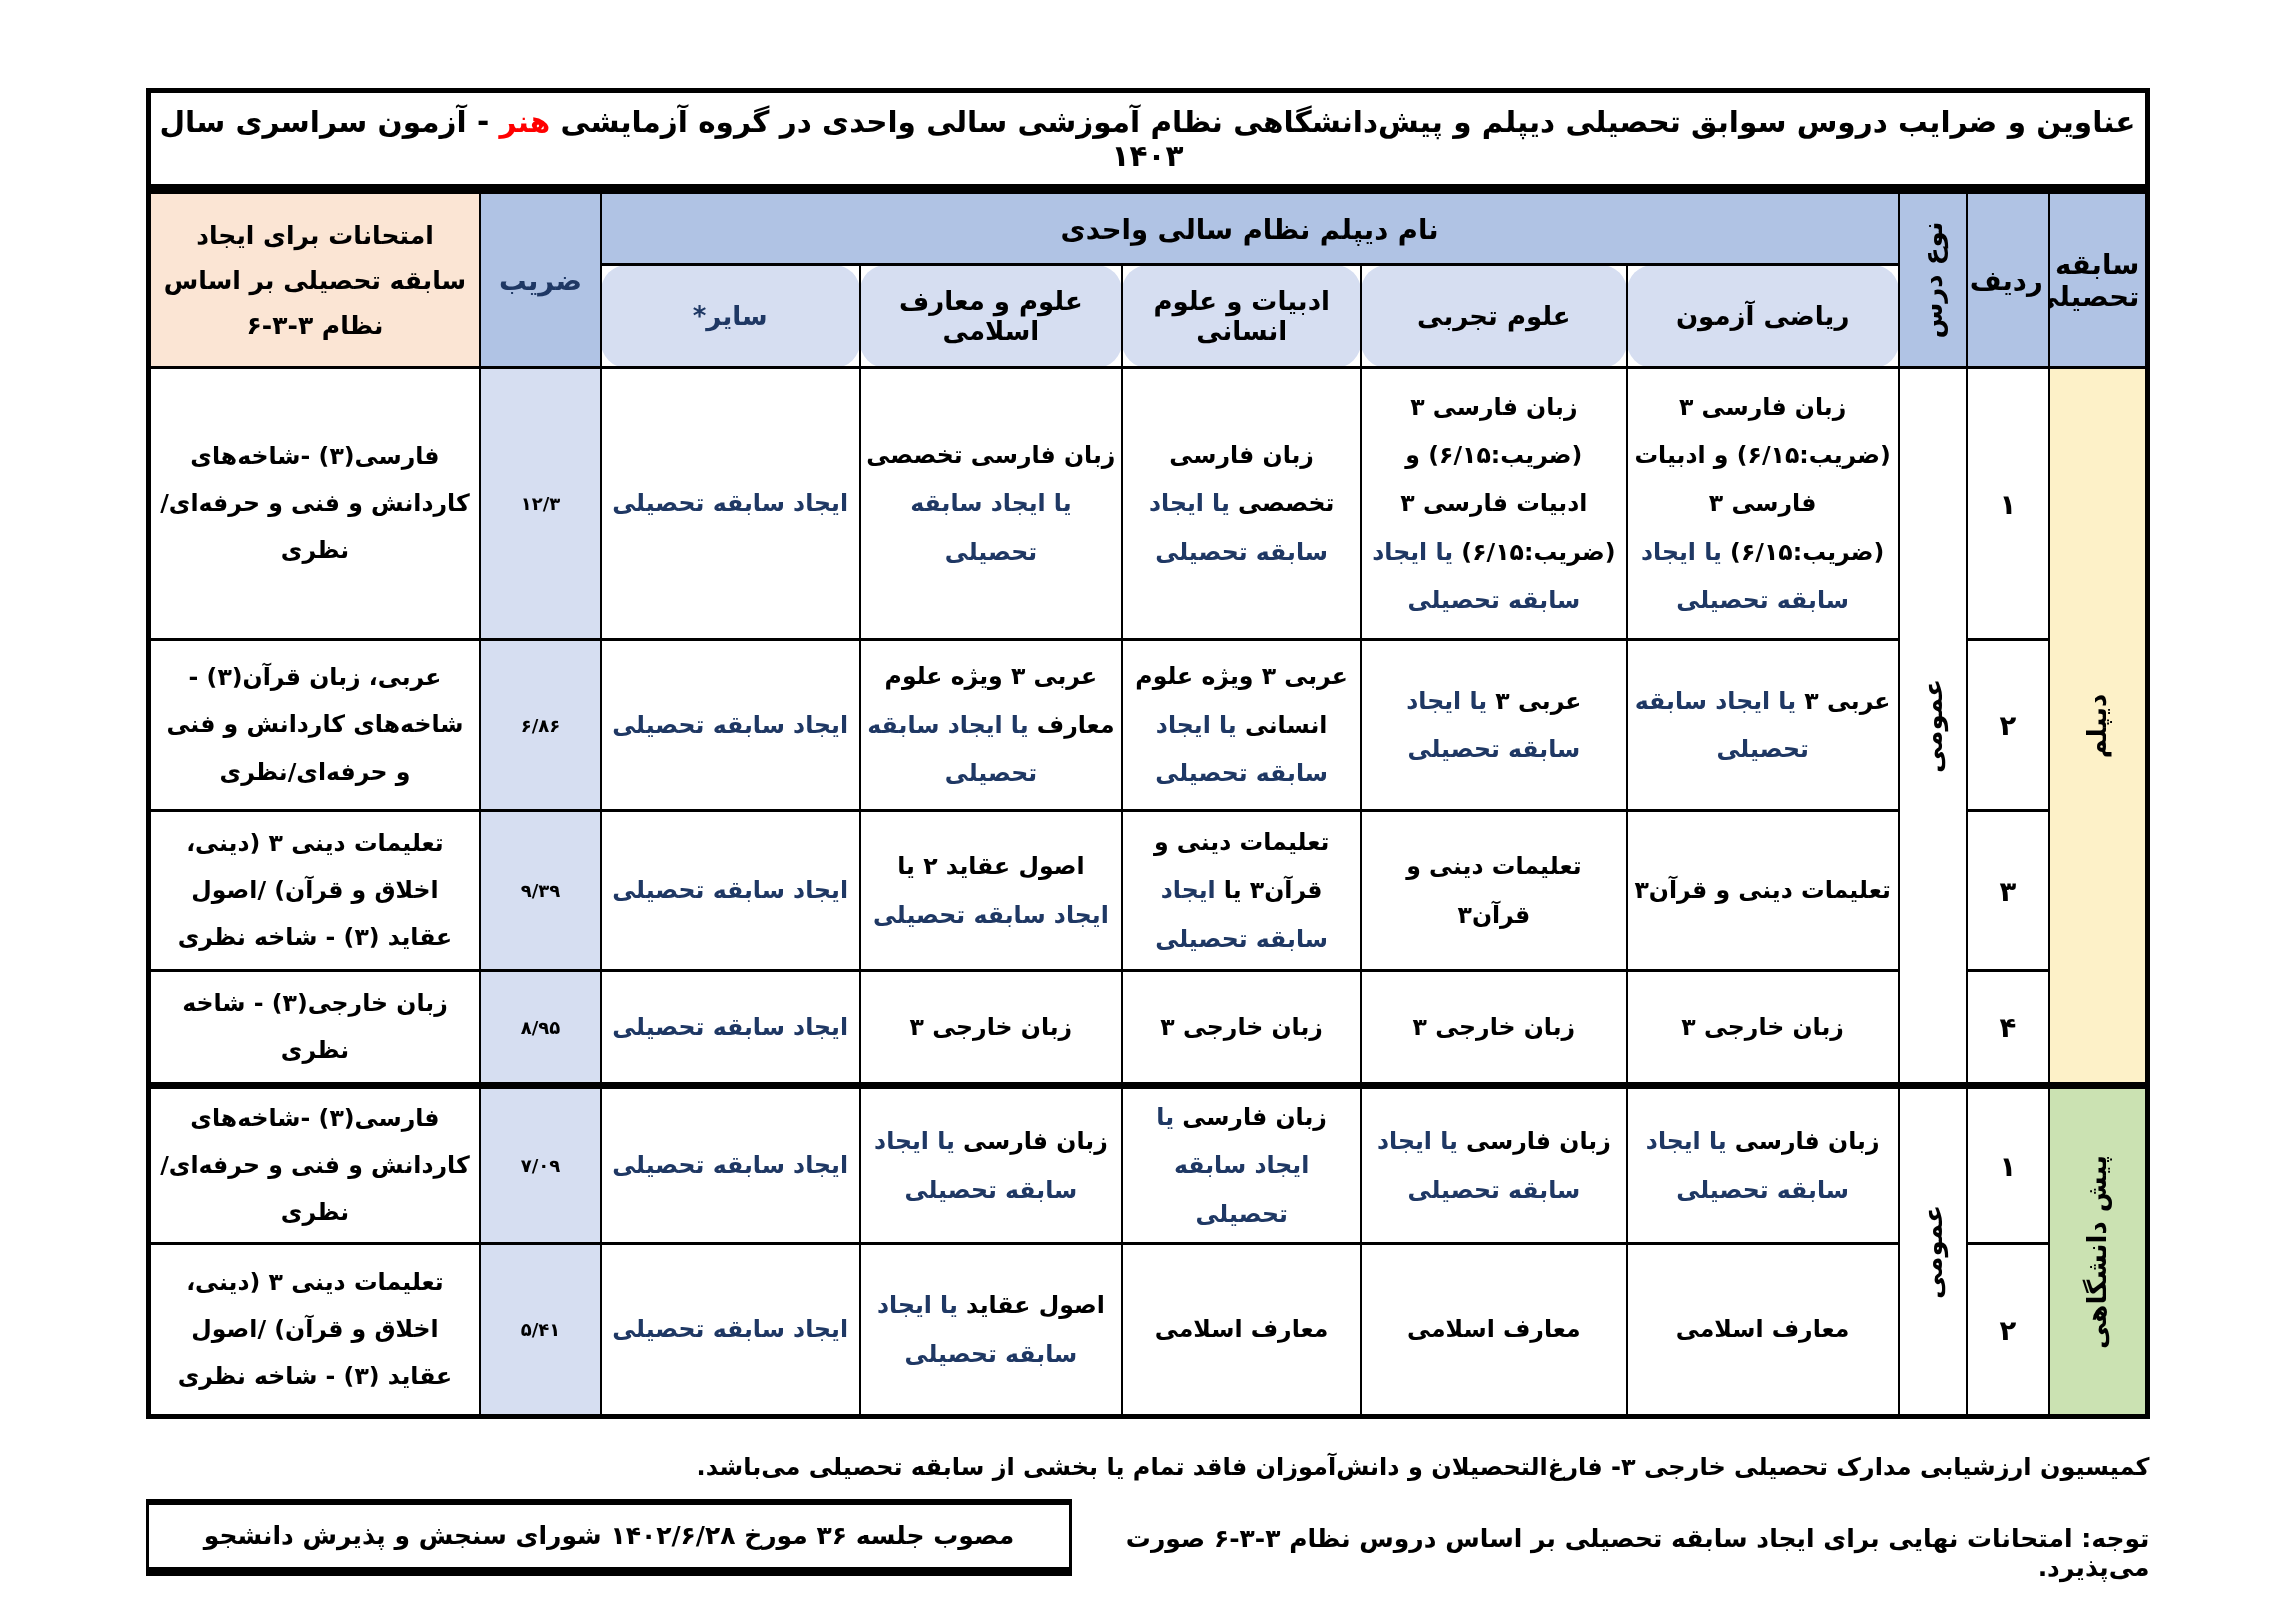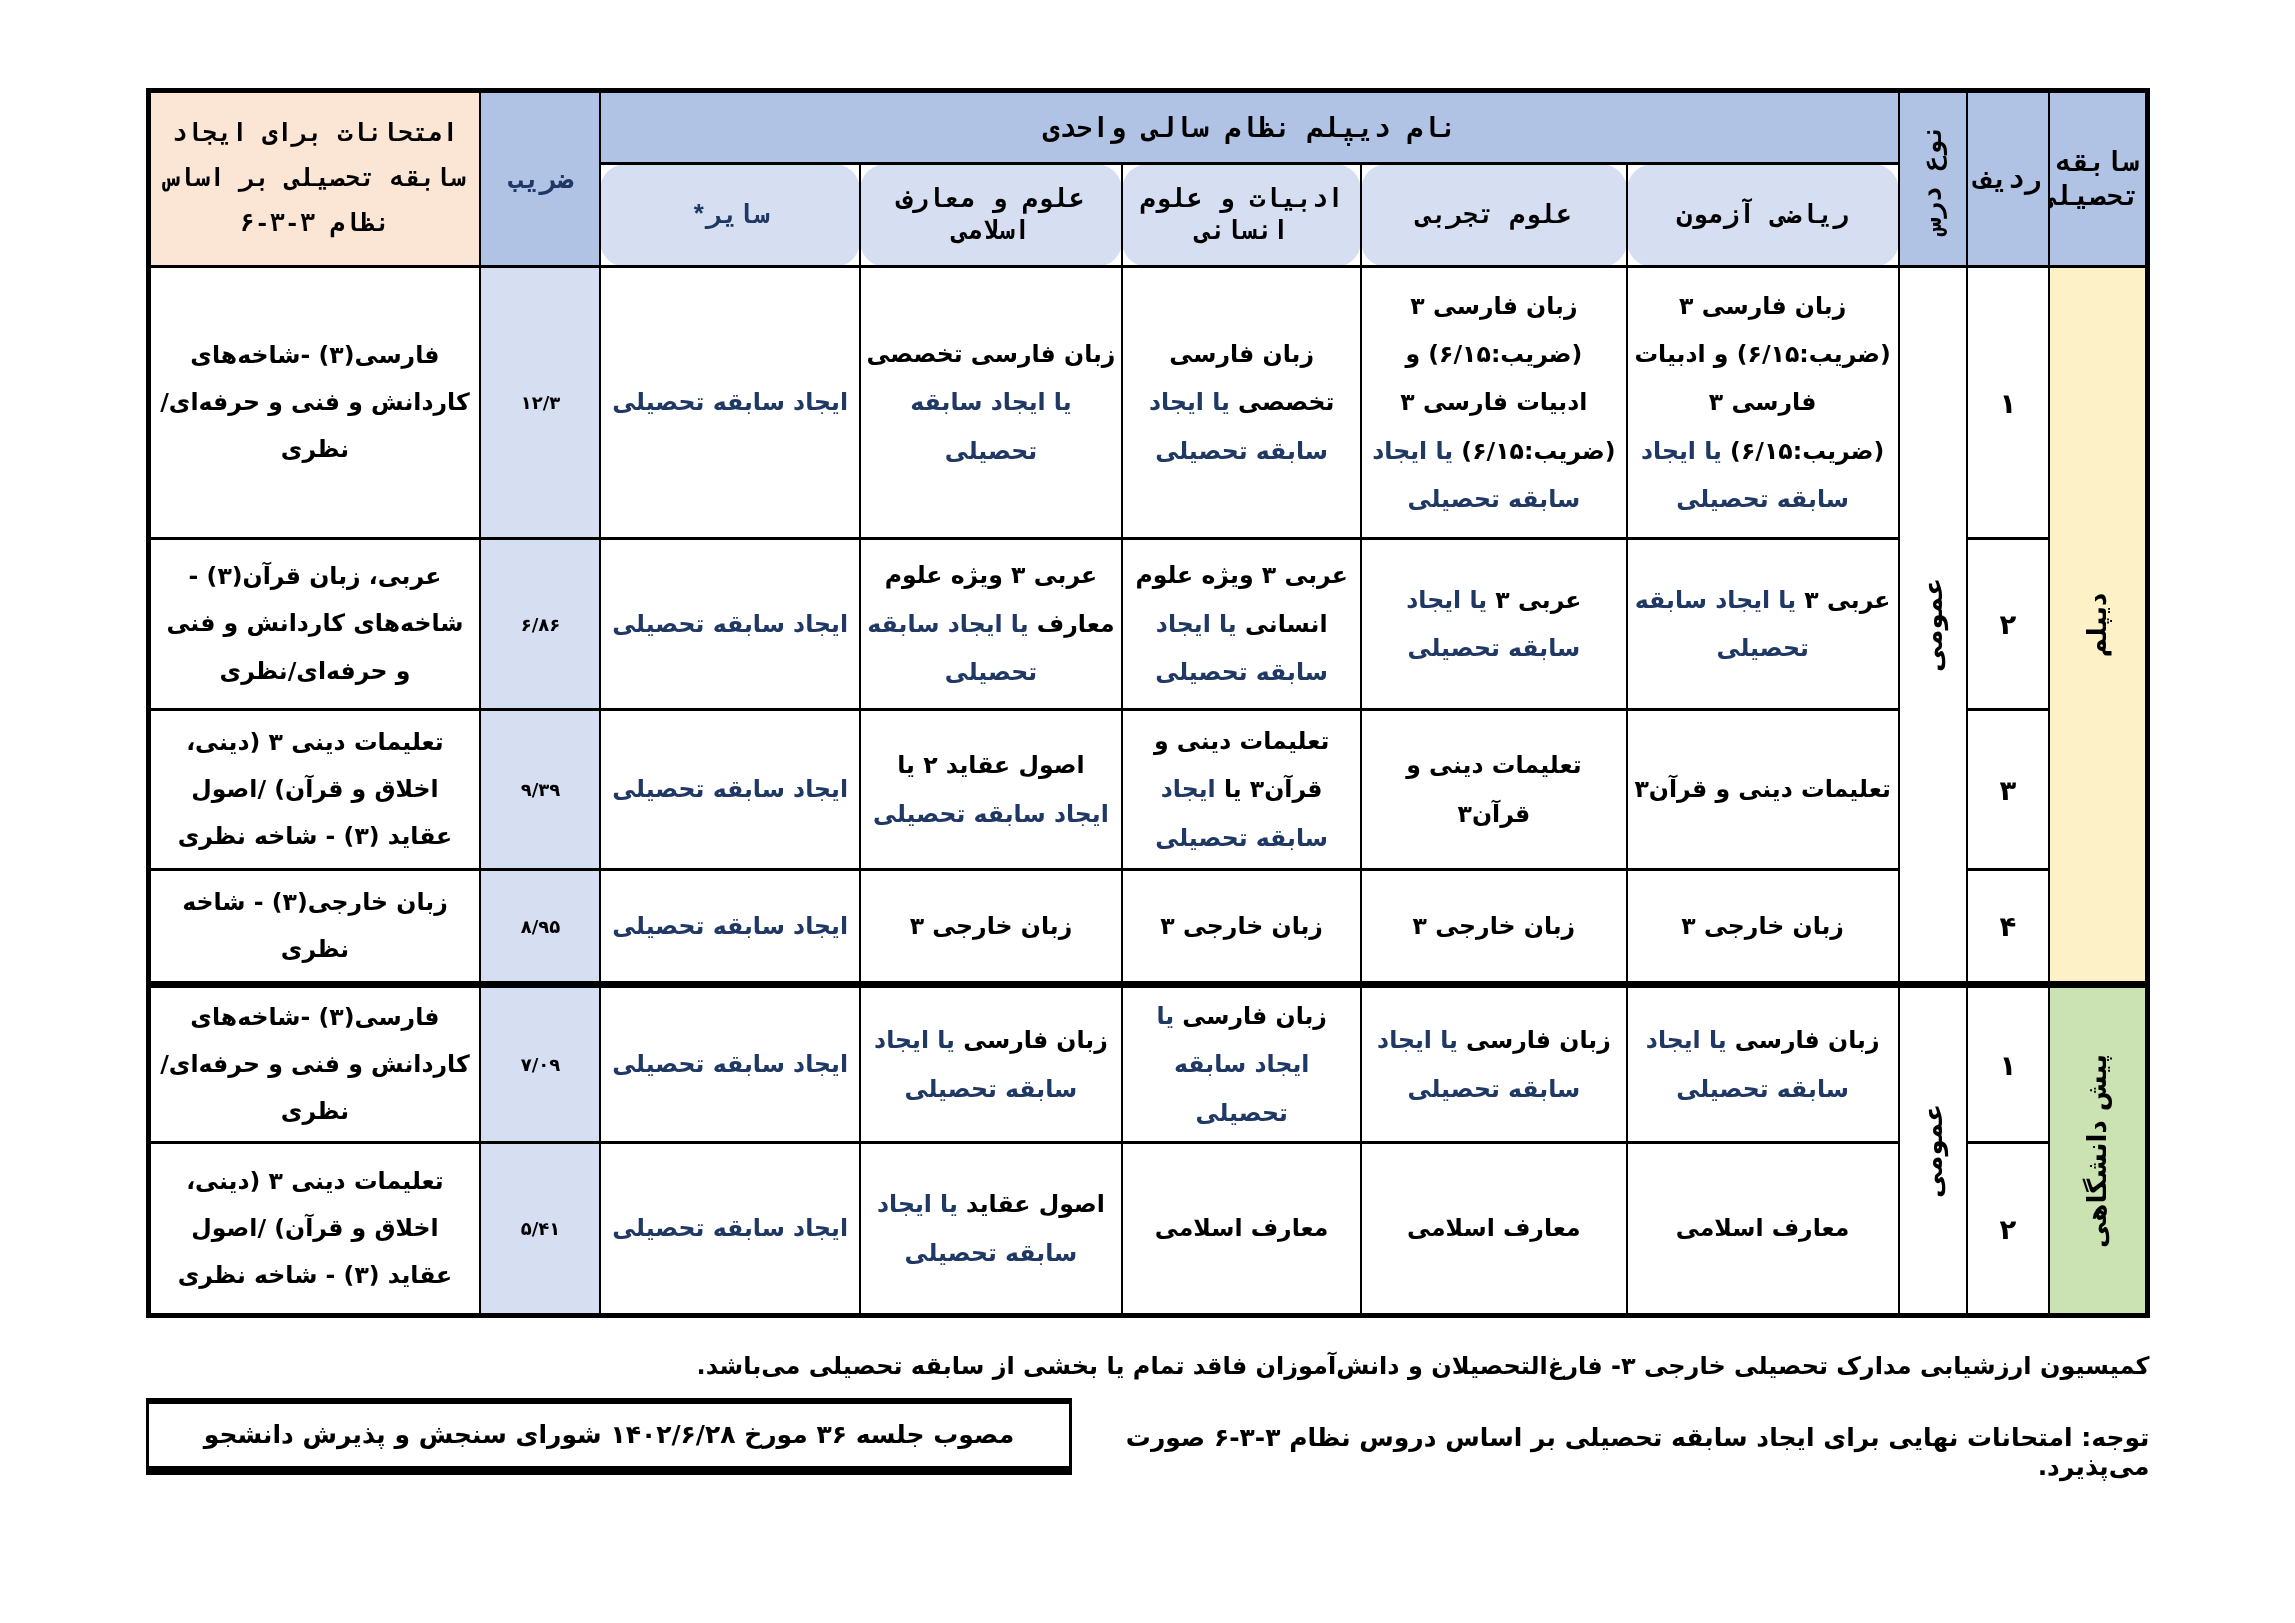--- a/index.html
+++ b/index.html
@@ -40,21 +40,21 @@
     border:5.9px solid var(--line);
   }
   table.main th, table.main td{
     border:2.6px solid var(--line);
     text-align:center;
     vertical-align:middle;
     padding:2.6px 5.2px;
     font-weight:bold;
     overflow:hidden;
   }
-  tr.hdrA th, tr.hdrB th{border-bottom-width:3.9px;font-family:Liberation Mono, monospace;}
+  tr.hdrA th, tr.hdrB th{border-bottom-width:3.9px;}
   tr.r td{border-top-width:3.9px;}
   tr.section-break td{border-top-width:7.2px;}
 
   .bg-hdr{background:var(--hdr-blue);}
   .bg-sub{background:var(--sub-blue);border-radius:26px;}
   .bg-peach{background:var(--peach);}
   .bg-yellow{background:var(--yellow);}
   .bg-green{background:var(--green);}
   .bg-coef{background:var(--sub-blue);}
 
@@ -95,20 +95,25 @@
     font-size:25px;
     text-align:center;
     padding:6.5px 19.6px;
   }
 </style>
 </head>
 <body>
 
 <div class="sheet">
 
+  <div class="title-box">
+    <div>
+      <span>عناوین و ضرایب دروس سوابق تحصیلی دیپلم و پیش‌دانشگاهی نظام آموزشی سالی واحدی در گروه آزمایشی </span><span class="red">هنر</span><span> - آزمون سراسری سال ۱۴۰۳</span>
+    </div>
+  </div>
 
   <table class="main">
     <colgroup>
       <col style="width:98px">
         <col style="width:82px">
         <col style="width:68px">
       <col style="width:272px">
         <col style="width:265px">
         <col style="width:239px">
       <col style="width:262px">

